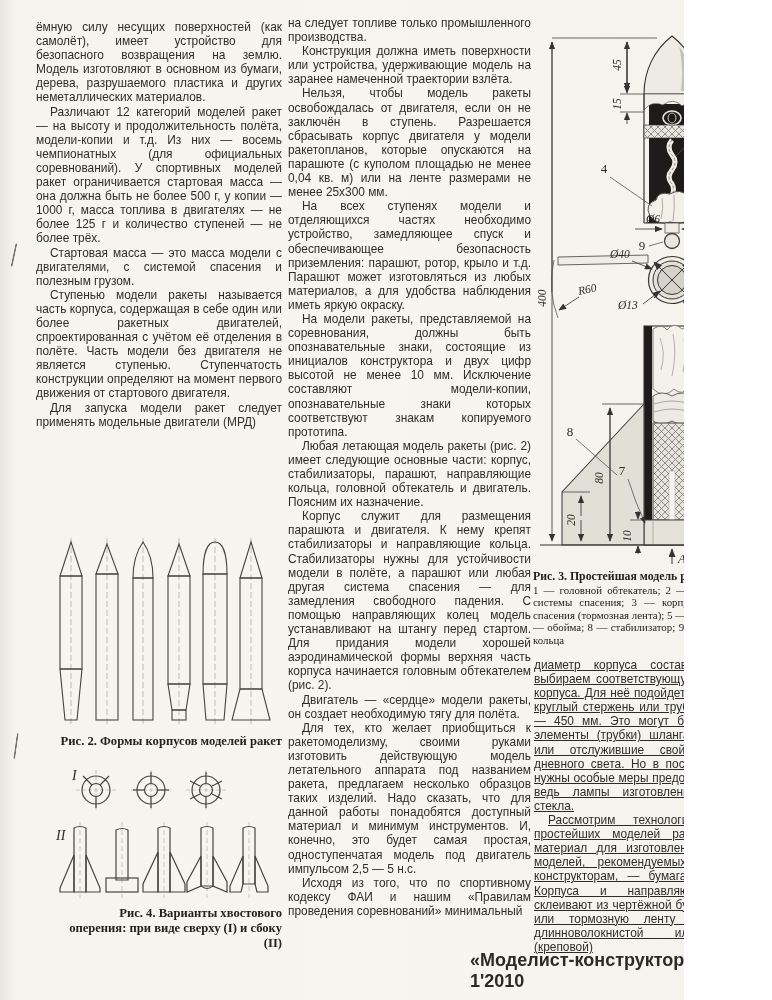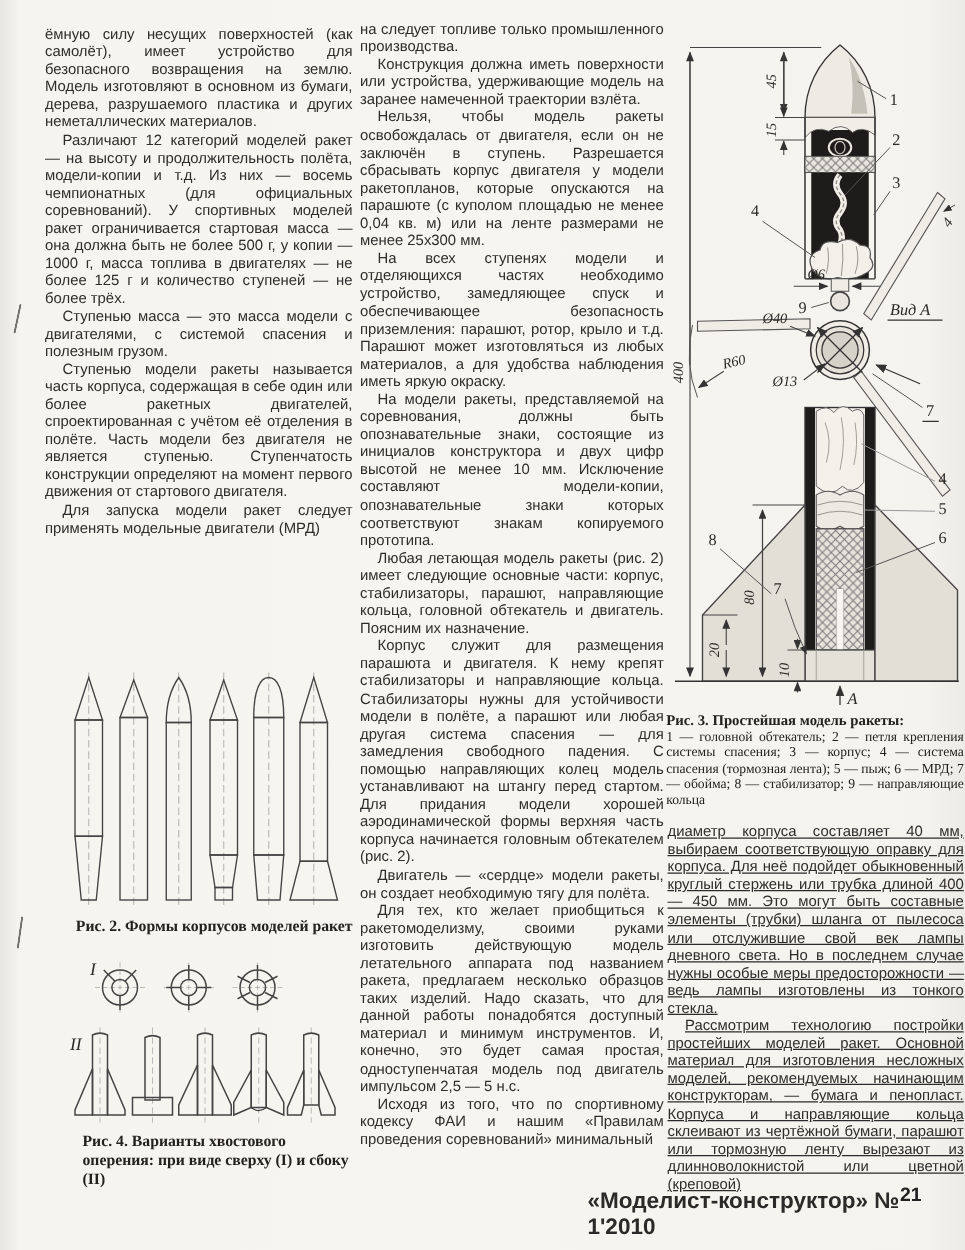--- a/index.html
+++ b/index.html
@@ -1,30 +1,30 @@
 <!DOCTYPE html>
 <html><head>
 <meta charset="utf-8">
 <style>
   html,body{margin:0;padding:0;}
   .page{
-    position:relative; width:772px; height:1000px; overflow:hidden;
+    position:relative; width:644px; height:1000px; overflow:hidden;
     background:linear-gradient(90deg,#e8e6e0 0px,#f6f4ef 16px,#f7f5f0 370px,#f5f3ee 740px,#edebe5 772px);
-    font-family:"Liberation Sans",sans-serif; color:#2b2b2b;
+    font-family:"Liberation Sans",sans-serif; color:#2b2b2b;padding-left:40px;
   }
   .col{position:absolute;}
   .col p{margin:0; font-size:11.9px; line-height:14.1px; text-align:justify; text-indent:14px; color:#2e2d2b;}
   .col p.noindent{text-indent:0;}
   .col-left{left:36px; top:20px; width:246px;}
   .col-mid{left:288px; top:16px; width:243px;}
   .col-right{left:534px; top:658px; width:237px;text-decoration:underline;}
   .figsvg{position:absolute;}
   .cap{position:absolute; font-family:"Liberation Serif",serif; color:#23221f;}
   .fig2-cap{left:36px; top:734px; width:246px; font-weight:bold; font-size:12.6px; text-align:right;}
-  .fig4-cap{left:66px; top:906px; width:216px; font-weight:bold; font-size:12.6px; line-height:15px; text-align:left;}
+  .fig4-cap{left:66px; top:906px; width:216px; font-weight:bold; font-size:12.6px; line-height:15px; text-align:right;}
   .fig3-cap{left:533px; top:570px; width:238px;}
   .fig3-cap .cap-title{font-weight:bold; font-size:11.8px; line-height:13px; margin-bottom:1px;}
   .fig3-cap .cap-legend{font-size:10.9px; line-height:12.4px; text-align:justify;}
   .footer{position:absolute; left:0; top:948px; width:772px; height:22px;}
   .footer .mag{position:absolute; left:470px; top:2px; font-weight:bold; font-size:18px; color:#2a2a28;}
   .footer .pnum{position:absolute; left:720px; top:0px; font-weight:bold; font-size:15.5px; color:#222;}
   .mark{position:absolute; background:none; border-left:2.2px solid #4a4a46; opacity:.75; border-radius:2px;}
   .mark1{left:13px; top:243px; height:24px; transform:rotate(12deg);}
   .mark2{left:15px; top:733px; height:26px; transform:rotate(8deg);}
   svg text{font-family:"Liberation Serif",serif; fill:#2c2b28;}
@@ -35,21 +35,21 @@
 </head>
 <body>
 
 <div class="page">
   <div class="mark mark1"></div>
   <div class="mark mark2"></div>
 
   <div class="col col-left">
     <p class="noindent">ёмную силу несущих поверхностей (как самолёт), имеет устройство для безопасного возвращения на землю. Модель изготовляют в основном из бумаги, дерева, разрушаемого пластика и других неметаллических материалов.</p>
     <p>Различают 12 категорий моделей ракет — на высоту и продолжительность полёта, модели-копии и т.д. Из них — восемь чемпионатных (для официальных соревнований). У спортивных моделей ракет ограничивается стартовая масса — она должна быть не более 500 г, у копии — 1000 г, масса топлива в двигателях — не более 125 г и количество ступеней — не более трёх.</p>
-    <p>Ступенью масса — это масса модели с двигателями, с системой спасения и полезным грузом.</p>
+    <p>Стартовая масса — это масса модели с двигателями, с системой спасения и полезным грузом.</p>
     <p>Ступенью модели ракеты называется часть корпуса, содержащая в себе один или более ракетных двигателей, спроектированная с учётом её отделения в полёте. Часть модели без двигателя не является ступенью. Ступенчатость конструкции определяют на момент первого движения от стартового двигателя.</p>
     <p>Для запуска модели ракет следует применять модельные двигатели (МРД)</p>
   </div>
 
   <div class="col col-mid">
     <p class="noindent">на следует топливе только промышленного производства.</p>
     <p>Конструкция должна иметь поверхности или устройства, удерживающие модель на заранее намеченной траектории взлёта.</p>
     <p>Нельзя, чтобы модель ракеты освобождалась от двигателя, если он не заключён в ступень. Разрешается сбрасывать корпус двигателя у модели ракетопланов, которые опускаются на парашюте (с куполом площадью не менее 0,04 кв. м) или на ленте размерами не менее 25x300 мм.</p>
     <p>На всех ступенях модели и отделяющихся частях необходимо устройство, замедляющее спуск и обеспечивающее безопасность приземления: парашют, ротор, крыло и т.д. Парашют может изготовляться из любых материалов, а для удобства наблюдения иметь яркую окраску.</p>
     <p>На модели ракеты, представляемой на соревнования, должны быть опознавательные знаки, состоящие из инициалов конструктора и двух цифр высотой не менее 10 мм. Исключение составляют модели-копии, опознавательные знаки которых соответствуют знакам копируемого прототипа.</p>

